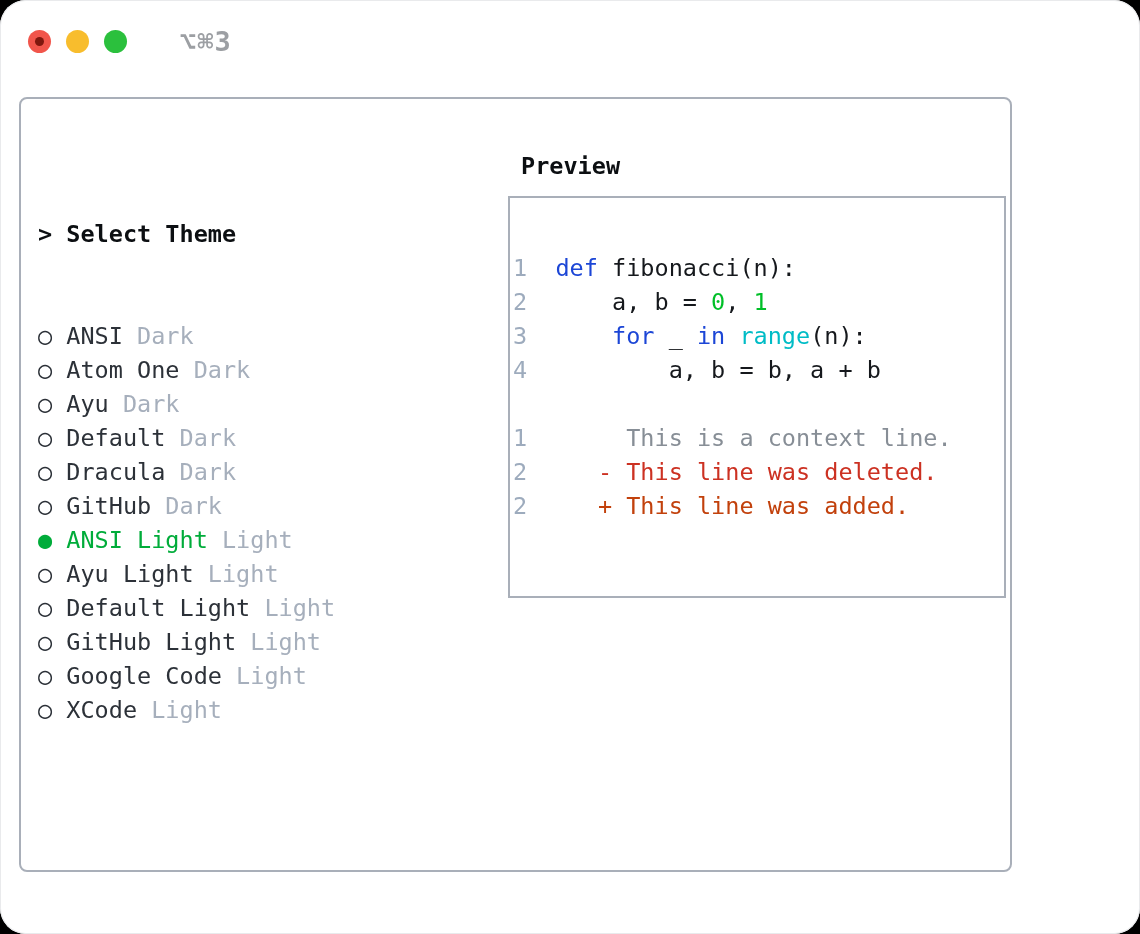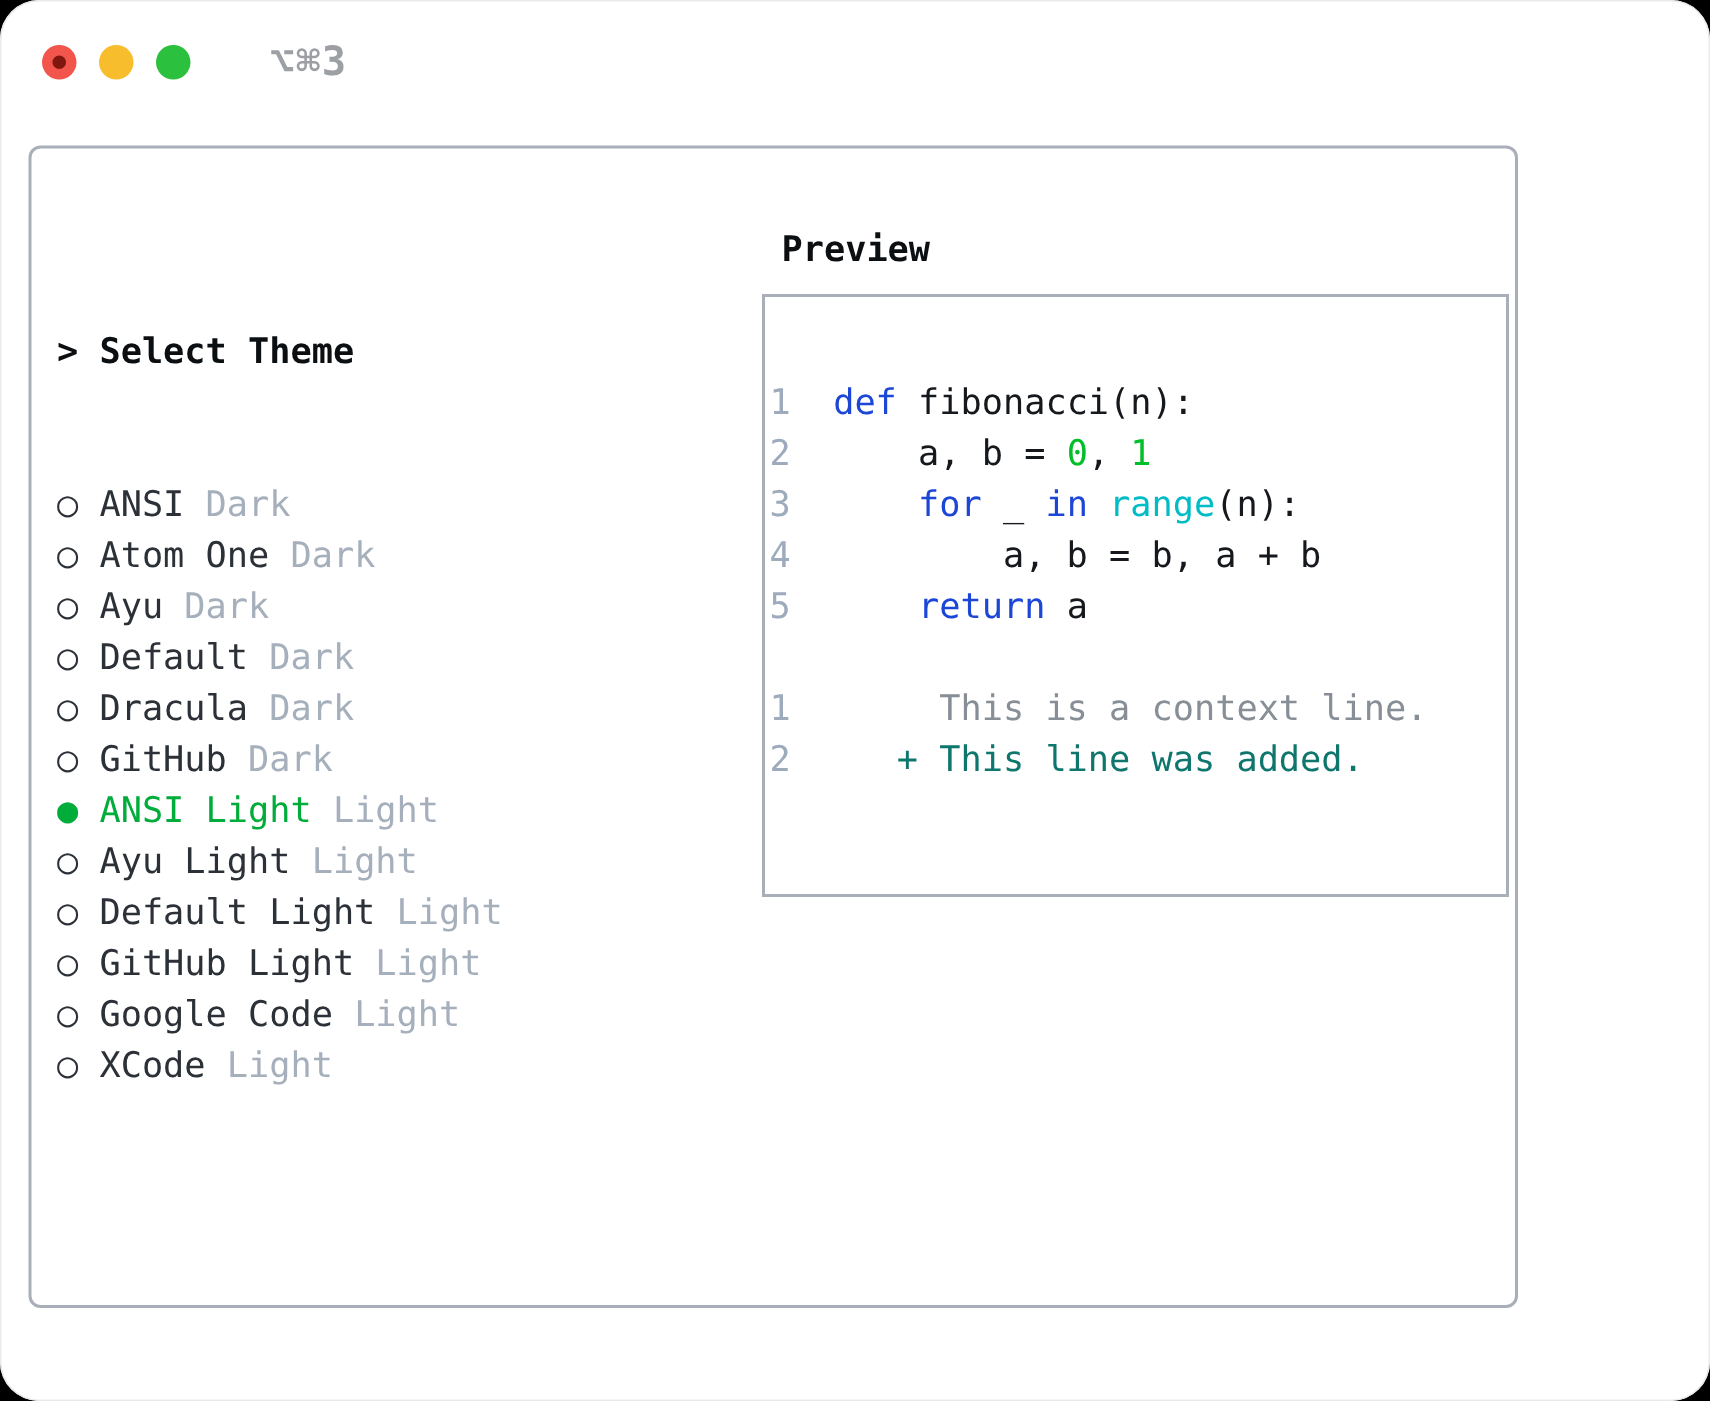--- a/index.html
+++ b/index.html
@@ -72,21 +72,21 @@
     </div>
 
     <div class="preview-header">Preview</div>
 
     <div class="preview-box">
       <div id="previewLines">
           <div class="pline"><span class="lnum">1  </span><span style="color: rgb(28, 70, 214);">def</span><span style="color: rgb(21, 24, 28);"> fibonacci(n):</span></div>
           <div class="pline"><span class="lnum">2  </span><span style="color: rgb(21, 24, 28); text-align: right;">    a, b = </span><span style="color: rgb(0, 191, 40);">0</span><span style="color: rgb(21, 24, 28);">, </span><span style="color: rgb(0, 191, 40);">1</span></div>
           <div class="pline"><span class="lnum">3  </span><span style="color: rgb(21, 24, 28);">    </span><span style="color: rgb(28, 70, 214);">for</span><span style="color: rgb(21, 24, 28);"> _ </span><span style="color: rgb(28, 70, 214);">in</span><span style="color: rgb(21, 24, 28);"> </span><span style="color: rgb(0, 188, 198);">range</span><span style="color: rgb(21, 24, 28);">(n):</span></div>
           <div class="pline"><span class="lnum">4  </span><span style="color: rgb(21, 24, 28);">        a, b = b, a + b</span></div>
-          <div class="pline"><span class="lnum">5  </span><span style="color: rgb(21, 24, 28);">    </span><span style="color: rgb(28, 70, 214);">return</span><span style="color: rgb(21, 24, 28);"> a</span></div>
           <div class="pline"></div>
           <div class="pline"><span class="lnum">1  </span><span style="color: rgb(135, 142, 150);">     This is a context line.</span></div>
-          <div class="pline"><span class="lnum">2  </span><span style="color: #0f766e;">   + This line was added.</span></div>
+          <div class="pline"><span class="lnum">2  </span><span style="color: rgb(204, 49, 34);">   - This line was deleted.</span></div>
+          <div class="pline"><span class="lnum">2  </span><span style="color: #c2410c;">   + This line was added.</span></div>
         </div>
     </div>
 
   </div>
 </div>
 
 </body></html>

